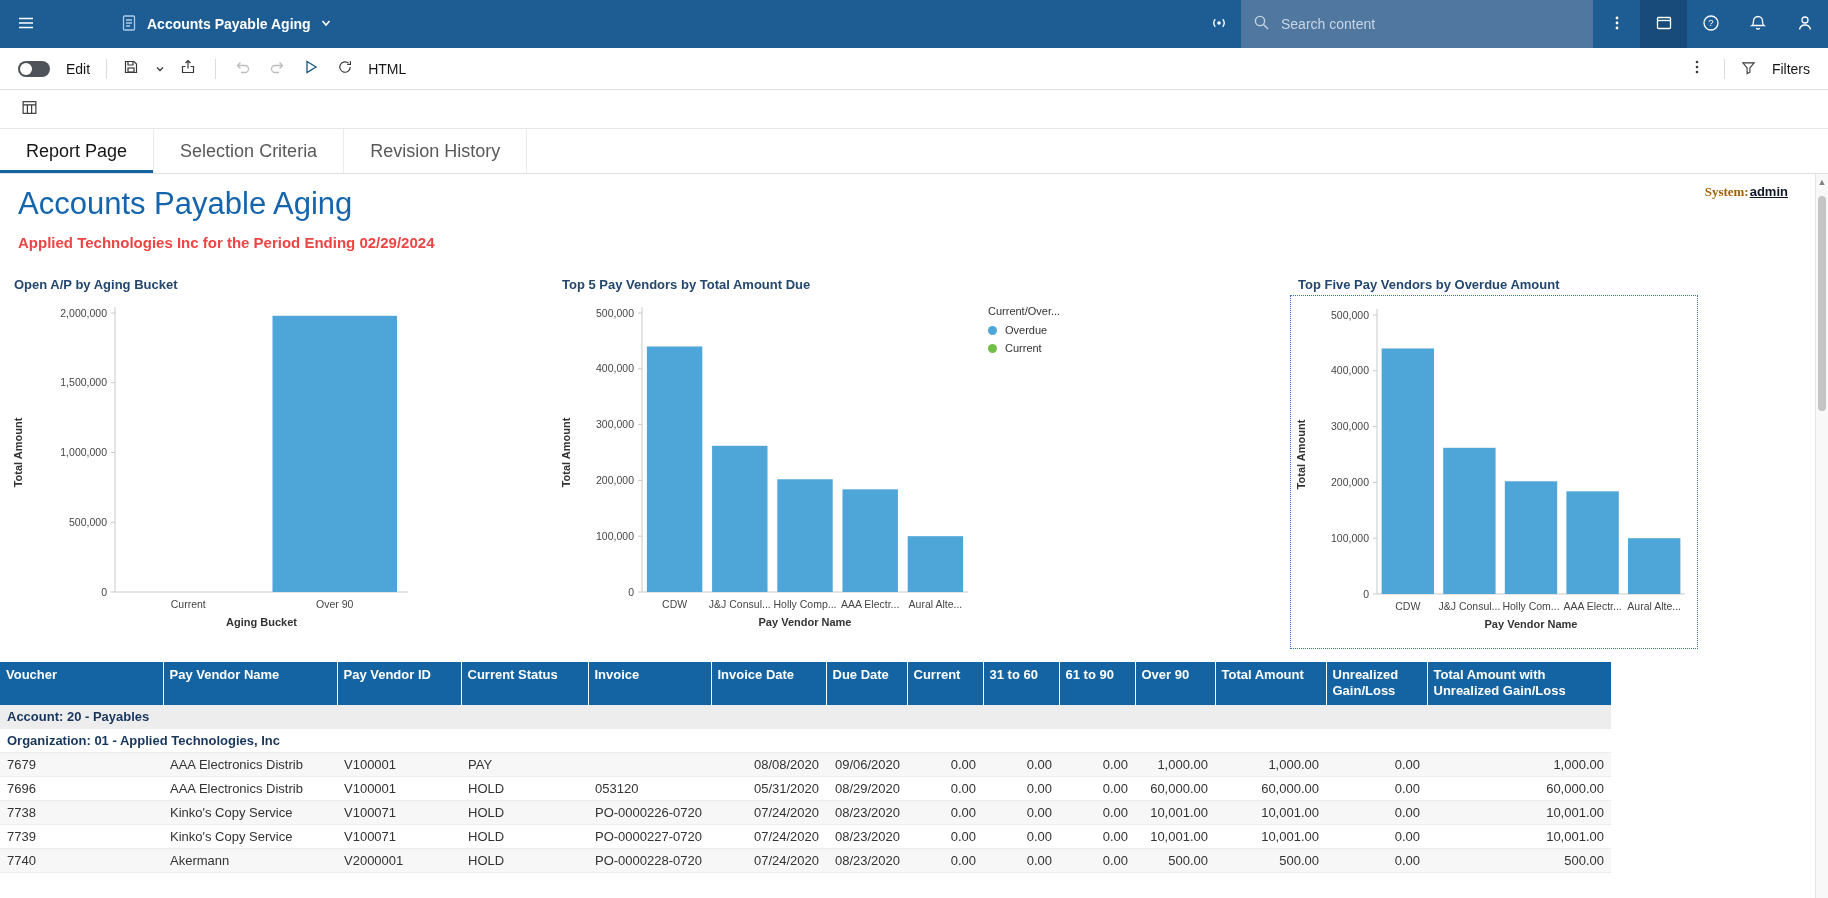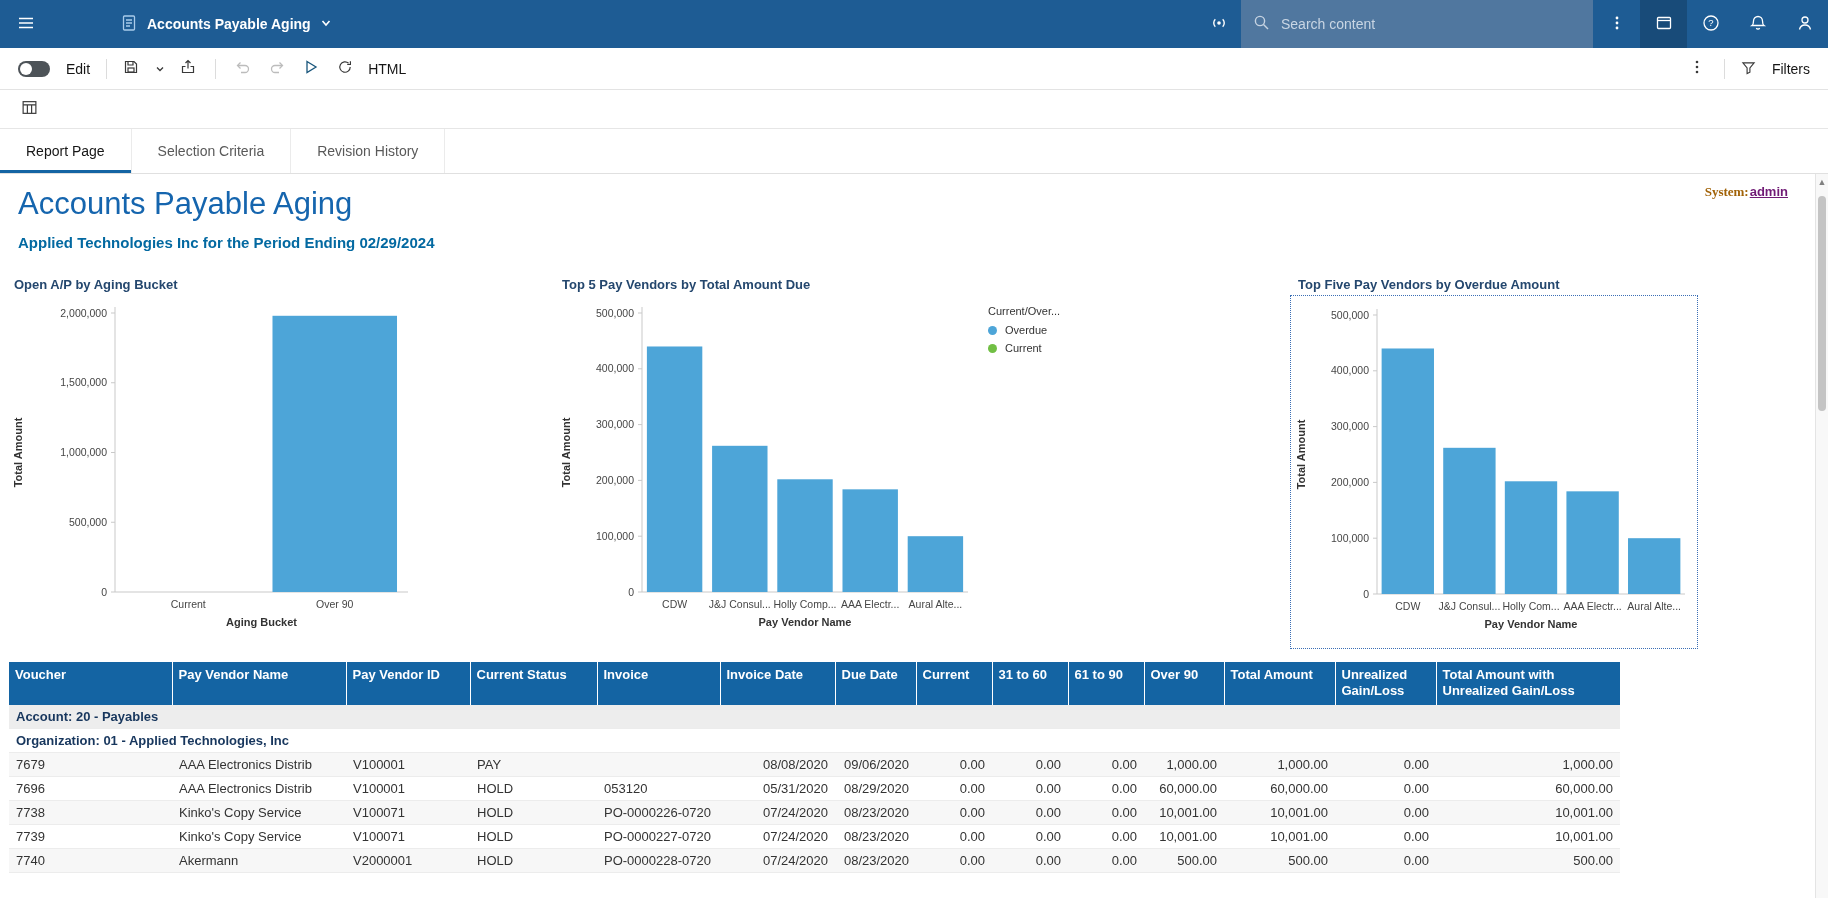--- a/index.html
+++ b/index.html
@@ -35,48 +35,48 @@
   .toggle-knob{position:absolute;left:2px;top:2px;width:12px;height:12px;border-radius:50%;background:#fff;}
   .tb-divider{width:1px;height:20px;background:#dcdcdc;margin:0 10px;}
   .toolbar .spacer{flex:1;}
 
   
   .subbar{height:39px;border-bottom:1px solid #e6e6e6;display:flex;align-items:center;
     padding-left:12px;background:#fff;}
 
   
   .tabbar{height:45px;display:flex;border-bottom:1px solid #e0e0e0;background:#fff;}
-  .tab{padding:0 26px;display:flex;align-items:center;font-size:14px;color:#595959;
+  .tab{padding:0 26px;display:flex;align-items:center;font-size:18px;color:#595959;
     border-right:1px solid #ebebeb;cursor:pointer;white-space:nowrap;}
   .tab.active{color:#161616;box-shadow:inset 0 -3px 0 #1464a3;}
 
   
   .content{position:relative;height:724px;overflow:hidden;background:#fff;}
   .system-line{position:absolute;top:10px;right:40px;font-size:13px;font-weight:bold;}
   .system-label{color:#a16207;margin-right:1px;font-family:Liberation Serif, serif;}
-  .system-value{color:#701a75;text-decoration:underline;}
+  .system-value{color:#0f172a;text-decoration:underline;}
   .report-title{position:absolute;top:12px;left:18px;font-size:31px;font-weight:400;
     color:#1565ae;margin:0;}
-  .report-subtitle{position:absolute;top:60px;left:18px;font-size:15px;font-weight:bold;color:#0369a1;}
+  .report-subtitle{position:absolute;top:60px;left:18px;font-size:15px;font-weight:bold;color:#ef4444;}
 
   .charts{position:absolute;top:95px;left:0;right:16px;height:392px;}
   .chart{position:absolute;top:0;}
   .chart-title{font-size:13px;font-weight:bold;color:#24476e;padding:8px 0 3px 4px;white-space:nowrap;}
   .selected-box{border:1.5px dotted #3b6fb5;padding:1px 2px 2px 2px;width:408px;}
   svg text{font-family:"Liberation Sans",sans-serif;}
   .tick-label,.cat-label{font-size:10.5px;fill:#464646;}
   .axis-title{font-size:11px;font-weight:bold;fill:#333;}
   .legend{position:absolute;font-size:11px;color:#333;}
   .legend-title{margin-bottom:7px;}
   .legend-item{display:flex;align-items:center;gap:8px;margin-bottom:6px;}
   .legend-dot{width:9px;height:9px;border-radius:50%;display:inline-block;}
 
   
   .table-wrap{position:absolute;top:488px;left:0;}
-  .report-table{border-collapse:collapse;table-layout:fixed;width:1611px;margin-left:9px;font-size:13px;}
+  .report-table{border-collapse:collapse;table-layout:fixed;width:1611px;font-size:13px;}
   .report-table th{background:#1464a3;color:#fff;text-align:left;vertical-align:top;
     padding:5px 6px;border-right:1px solid #fff;font-size:13px;line-height:1.25;height:42px;}
   .report-table th:last-child{border-right:none;}
   .report-table td{padding:3px 7px;border-bottom:1px solid #ececec;color:#333;height:24px;
     white-space:nowrap;overflow:hidden;}
   tr.group-account td{background:#ededed;font-weight:bold;color:#17365d;}
   tr.group-org td{background:#fff;font-weight:bold;color:#17365d;}
   tr.data-row.alt td{background:#f7f7f7;}
   td.num{text-align:right;}
 

